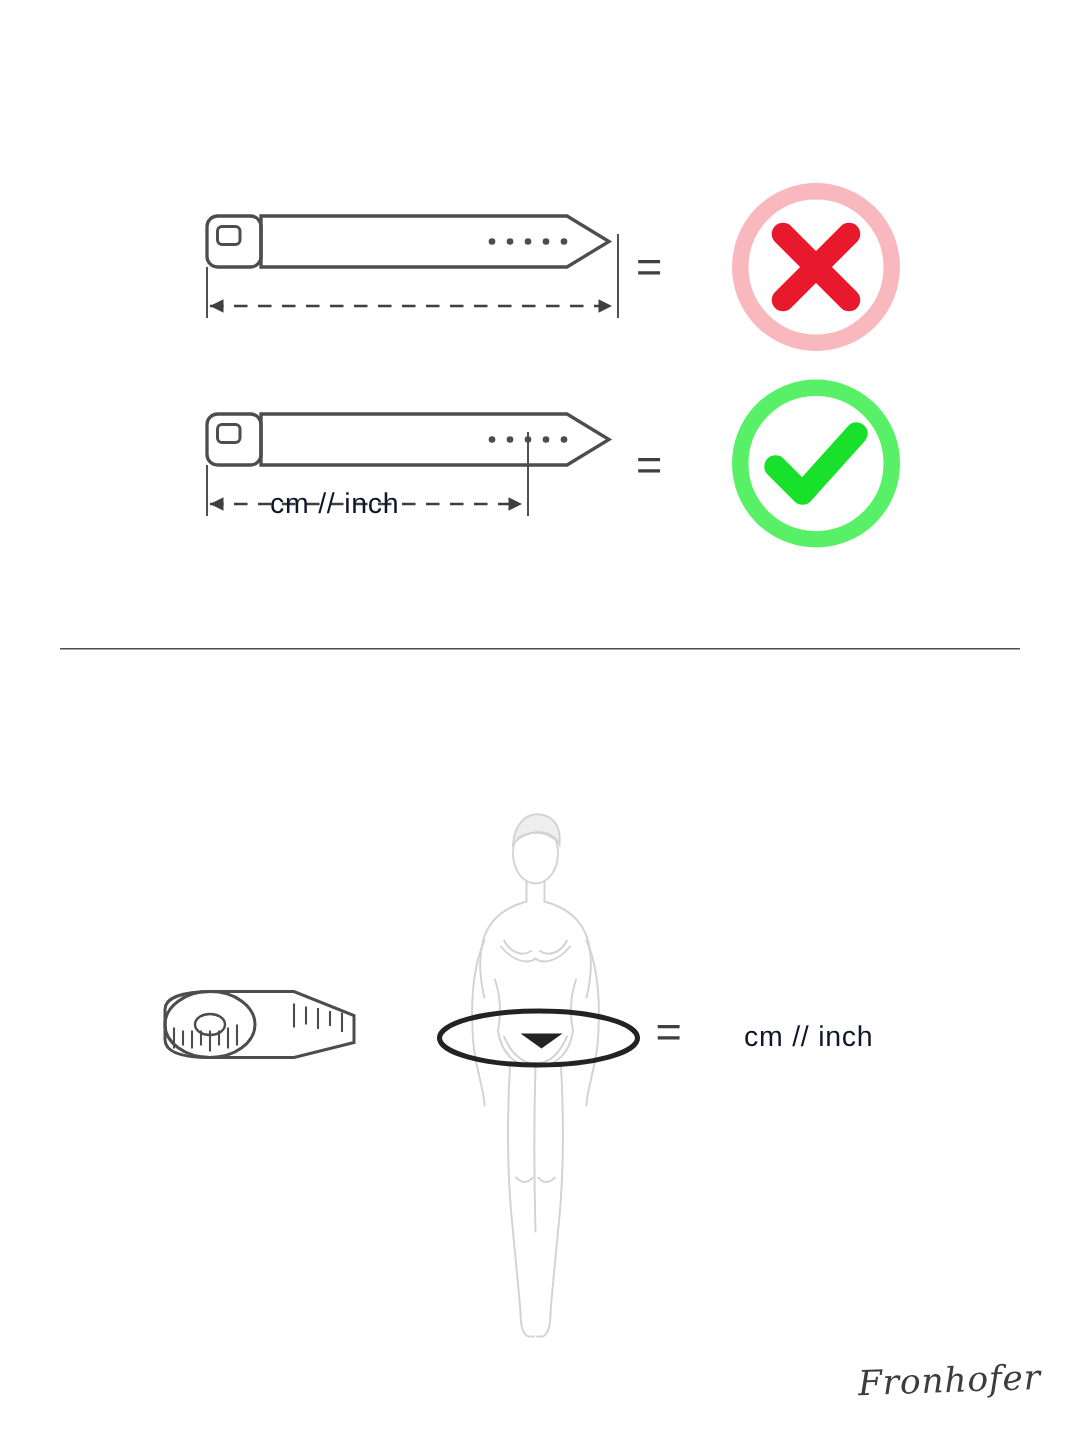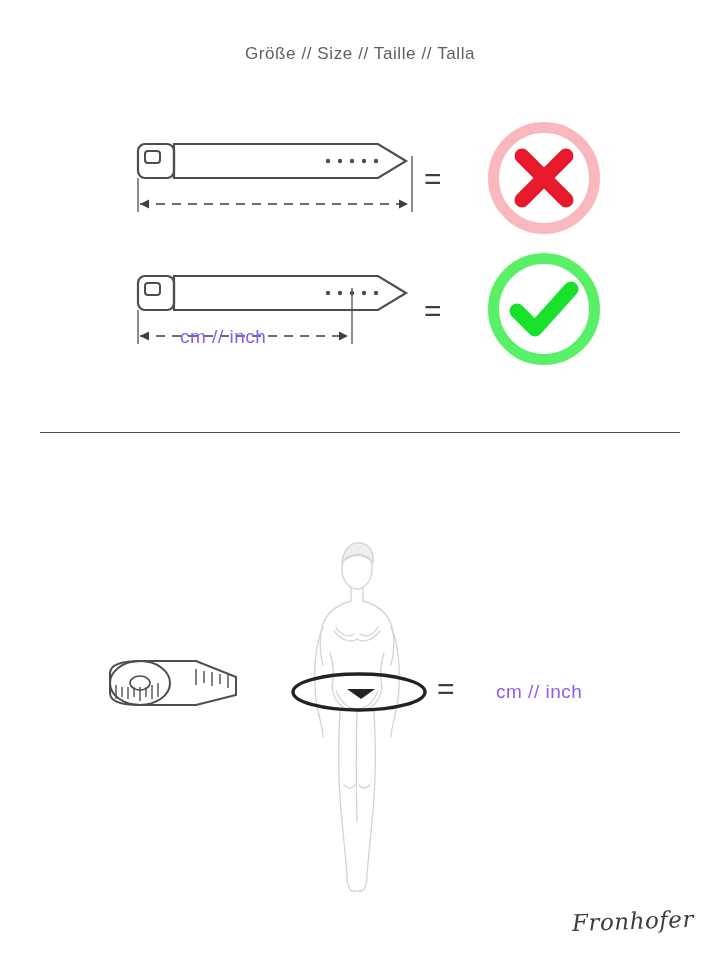--- a/index.html
+++ b/index.html
@@ -81,21 +81,21 @@
     position: absolute;
     left: 0; top: 0; right: 0; bottom: 0;
     display: flex;
     align-items: center;
     justify-content: center;
   }
 
   .inline-label {
     position: absolute;
     font-size: 17px;
-    color: #8b5cf6;
+    color: #0f172a;
     letter-spacing: 0.5px;
   }
 
   
   #measure-tape { position: absolute; left: 100px; top: 655px; }
   #mannequin { position: absolute; left: 290px; top: 535px; }
   #waist-ellipse { position: absolute; left: 287px; top: 665px; }
   #equals-lower { left: 437px; top: 672px; }
   #label-lower { left: 496px; top: 681px; }
 
@@ -110,21 +110,20 @@
     color: #3d3d3d;
     letter-spacing: 0.5px;
     transform: rotate(-2deg);
   }
 </style>
 </head>
 <body>
 
 <div class="page">
 
-  <div class="title" id="title-top">Größe // Size // Taille // Talla</div>
 
   <div class="belt-row" id="belt-row-wrong">
     <svg width="440" height="120" viewBox="0 0 440 120" style="position:absolute;left:120px;top:0;">
 
       <rect x="18" y="24" width="36" height="34" rx="7" ry="7" fill="none" stroke="#4d4d4d" stroke-width="2.2"></rect>
       <rect x="25" y="31" width="15" height="12" rx="3" ry="3" fill="none" stroke="#4d4d4d" stroke-width="2"></rect>
 
       <path d="M54 24 L258 24 L286 41 L258 58 L54 58 Z" fill="none" stroke="#4d4d4d" stroke-width="2.2"></path>
 
       <circle cx="208" cy="41" r="2.2" fill="#4d4d4d"></circle>

